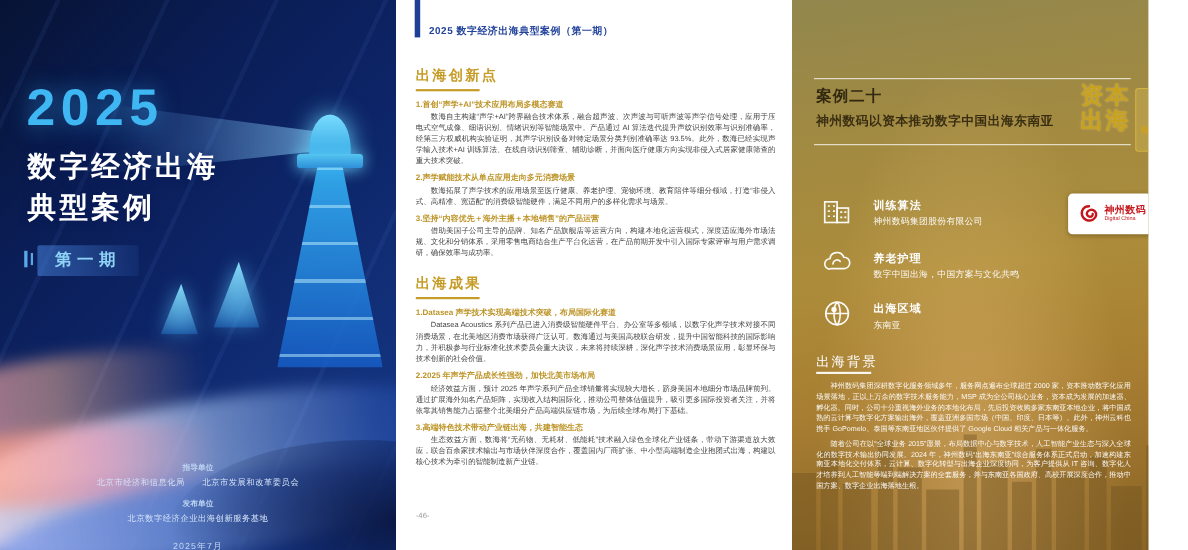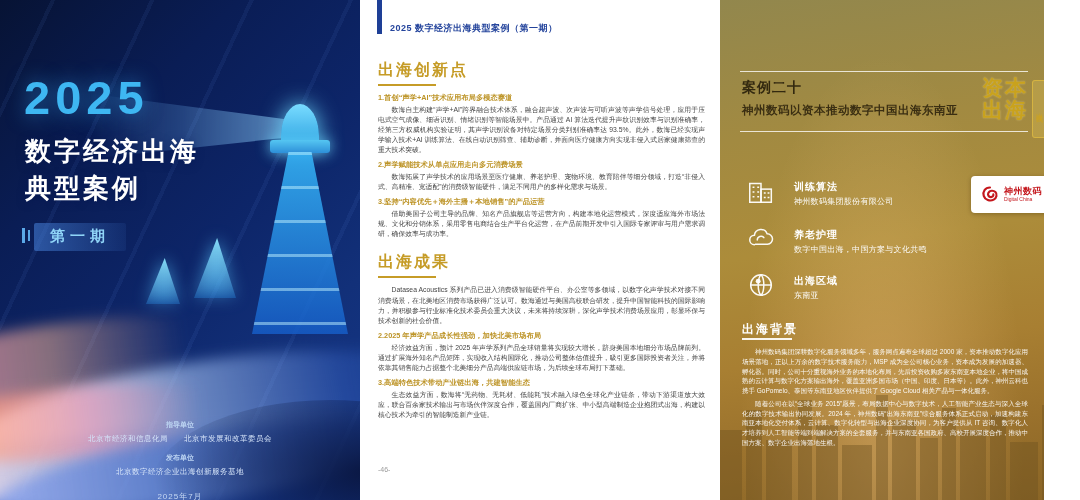--- a/index.html
+++ b/index.html
@@ -59,21 +59,21 @@
   .cover-footer { position:absolute; left:0; right:0; top:418px; text-align:center; z-index:6; }
   .cf-label { font-size:7px; font-weight:bold; color:#bcd4f2; margin-top:2px; }
   .cf-orgs  { font-size:7.5px; color:#d4e3f8; margin-top:4px; letter-spacing:.5px; }
   .cf-date  { font-size:8px; color:#c6d8f3; margin-top:14px; letter-spacing:1px; }
 
   
   .page { position:relative; width:360px; height:500px; background:#ffffff; }
   .page-bar { position:absolute; left:17px; top:0; width:5px; height:34px; background:#1e3f96; }
   .page-header { position:absolute; left:30px; top:22px; font-size:9px; font-weight:bold; color:#24449c; letter-spacing:.5px; }
   .page-content { position:absolute; left:18px; right:15px; top:60px; }
-  .gold-h2 { font-size:16px; color:#c69c27; font-weight:bold; letter-spacing:2px; }
+  .gold-h2 { font-size:13px; color:#c69c27; font-weight:bold; letter-spacing:2px; }
   .gold-rule { width:58px; height:2px; background:#c69c27; margin:3px 0 7px; }
   .sec2-gap { margin-top:13px; }
   .sub { font-size:7.3px; color:#bd9427; font-weight:bold; margin:5px 0 2px; }
   .body-p { font-size:6.8px; color:#454545; line-height:1.48; text-align:justify; text-indent:2em; }
   .pagenum { position:absolute; left:18px; bottom:27px; font-size:7px; color:#9a9a9a; }
 
   
   .case { position:relative; width:324px; height:500px; overflow:hidden; color:#fff;
     background:linear-gradient(172deg,#92874d 0%,#a28a41 26%,#ac8c3a 48%,#a87f32 68%,#9a712c 84%,#8a6526 100%); }
   .case-glow { position:absolute; inset:0;
@@ -91,21 +91,21 @@
     display:flex; align-items:center; justify-content:center; }
   .logo-card { position:absolute; left:251px; top:176px; width:80px; height:37px; background:#fff;
     border-radius:4px; box-shadow:0 1px 4px rgba(60,40,0,.35);
     display:flex; align-items:center; justify-content:center; gap:4px; }
   .logo-texts { display:flex; flex-direction:column; line-height:1.15; }
   .logo-cn { font-size:9px; font-weight:bold; color:#c4161c; letter-spacing:.5px; }
   .logo-en { font-size:5px; color:#c4161c; }
   .info-icon { position:absolute; width:30px; height:30px; }
   .info-label { position:absolute; left:74px; font-size:10px; font-weight:bold; color:#ffffff; letter-spacing:1px; }
   .info-value { position:absolute; left:74px; font-size:8px; color:rgba(255,255,255,.95); letter-spacing:.3px; }
-  .bg-head { position:absolute; left:22px; top:321px; font-size:12px; font-weight:bold; color:#fff; letter-spacing:2px; }
+  .bg-head { position:absolute; left:22px; top:321px; font-size:12px; font-weight:normal; color:#fff; letter-spacing:2px; }
   .bg-rule { position:absolute; left:22px; top:338px; width:50px; height:2px; background:rgba(255,255,255,.92); }
   .bg-text { position:absolute; left:22px; right:16px; top:347px; }
   .bg-text p { font-size:6.5px; line-height:1.5; color:rgba(255,255,255,.94); text-align:justify; text-indent:2em; margin-bottom:3px; }
 </style>
 </head>
 <body>
 
 <div class="spread">
 
   <div class="cover">
@@ -157,20 +157,21 @@
 
       <div class="sub">2.声学赋能技术从单点应用走向多元消费场景</div>
       <div class="body-p">数海拓展了声学技术的应用场景至医疗健康、养老护理、宠物环境、教育陪伴等细分领域，打造“非侵入式、高精准、宽适配”的消费级智能硬件，满足不同用户的多样化需求与场景。</div>
 
       <div class="sub">3.坚持“内容优先＋海外主播＋本地销售”的产品运营</div>
       <div class="body-p">借助美国子公司主导的品牌、知名产品旗舰店等运营方向，构建本地化运营模式，深度适应海外市场法规、文化和分销体系，采用零售电商结合生产平台化运营，在产品前期开发中引入国际专家评审与用户需求调研，确保效率与成功率。</div>
 
       <div class="gold-h2 sec2-gap">出海成果</div>
       <div class="gold-rule"></div>
 
+      <div class="sub">1.Datasea 声学技术实现高端技术突破，布局国际化赛道</div>
       <div class="body-p">Datasea Acoustics 系列产品已进入消费级智能硬件平台、办公室等多领域，以数字化声学技术对接不同消费场景，在北美地区消费市场获得广泛认可。数海通过与美国高校联合研发，提升中国智能科技的国际影响力，并积极参与行业标准化技术委员会重大决议，未来将持续深耕，深化声学技术消费场景应用，彰显环保与技术创新的社会价值。</div>
 
       <div class="sub">2.2025 年声学产品成长性强劲，加快北美市场布局</div>
       <div class="body-p">经济效益方面，预计 2025 年声学系列产品全球销量将实现较大增长，跻身美国本地细分市场品牌前列。通过扩展海外知名产品矩阵，实现收入结构国际化，推动公司整体估值提升，吸引更多国际投资者关注，并将依靠其销售能力占据整个北美细分产品高端供应链市场，为后续全球布局打下基础。</div>
 
       <div class="sub">3.高端特色技术带动产业链出海，共建智能生态</div>
       <div class="body-p">生态效益方面，数海将“无药物、无耗材、低能耗”技术融入绿色全球化产业链条，带动下游渠道放大效应，联合百余家技术输出与市场伙伴深度合作，覆盖国内厂商扩张、中小型高端制造企业抱团式出海，构建以核心技术为牵引的智能制造新产业链。</div>
     </div>
 
     <div class="pagenum">-46-</div>

